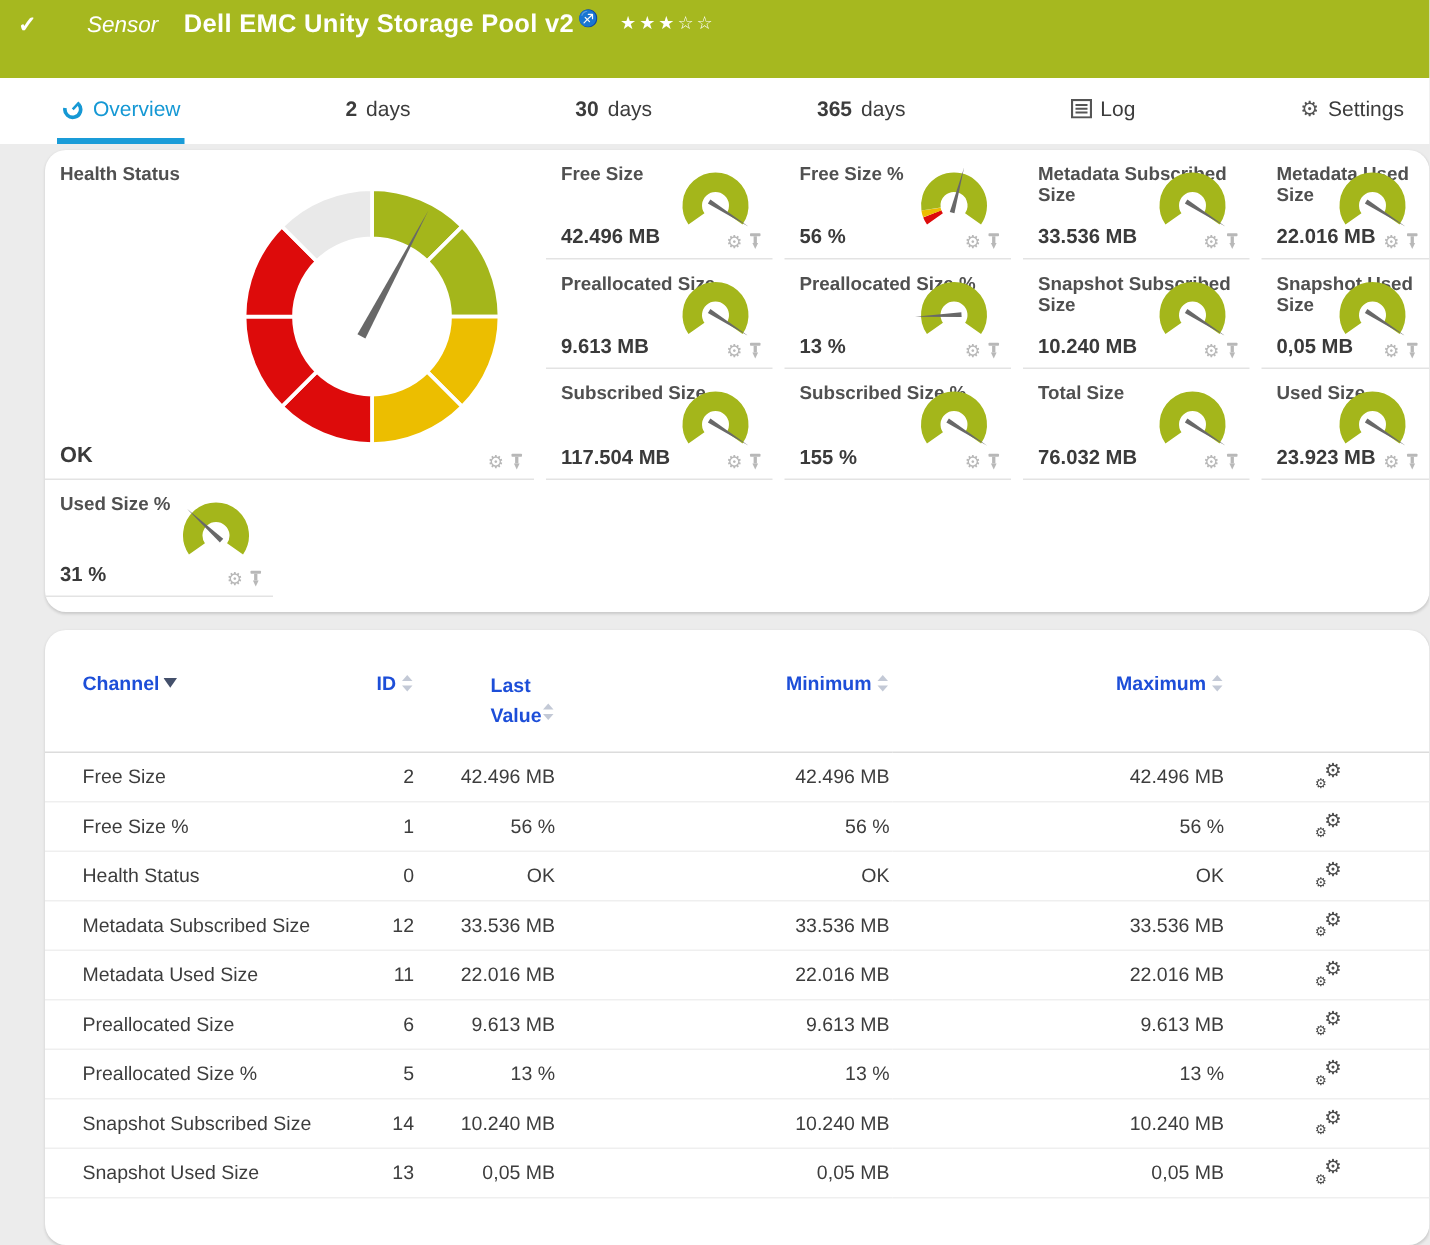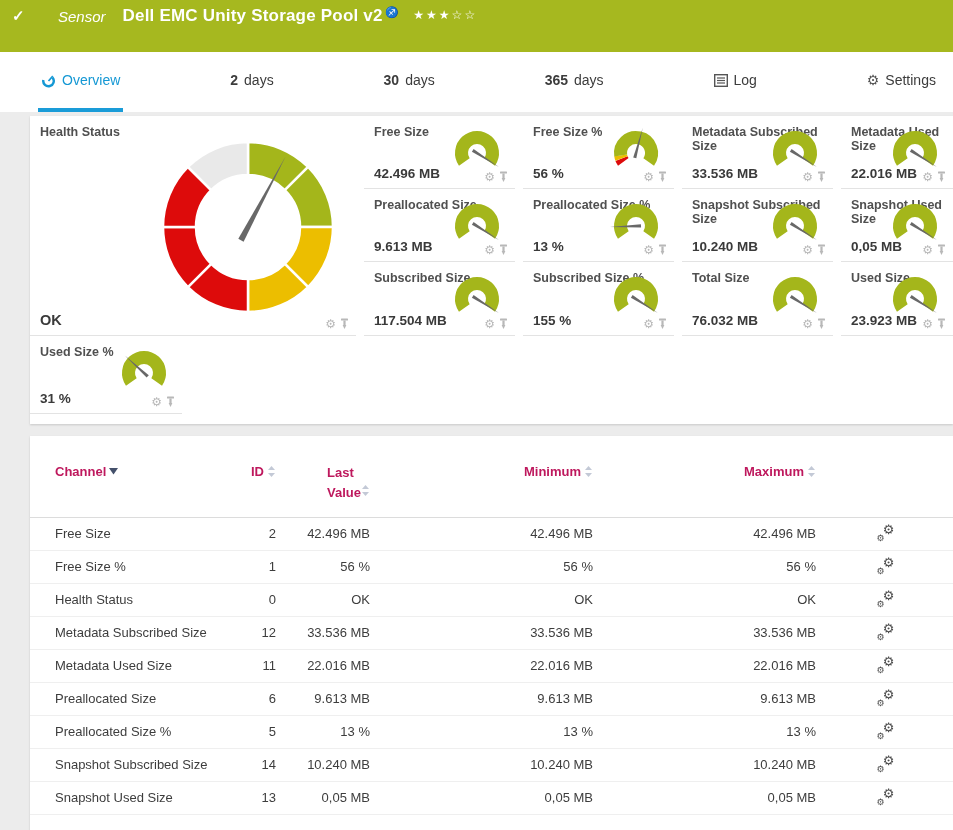--- a/index.html
+++ b/index.html
@@ -10,50 +10,50 @@
   .banner { background: #a6b81f; color: #fff; height: 52px; padding: 6px 0 0 12px; }
   .banner-line1 { display: flex; align-items: center; font-size: 16px; }
   .check-icon { font-size: 15px; font-weight: bold; width: 22px; }
   .sensor-kind { font-style: italic; font-size: 15px; margin-left: 24px; text-align: right; }
   .sensor-title { font-weight: bold; font-size: 17px; margin-left: 17px; letter-spacing: .2px; }
   .flag-icon { font-size: 11px; margin: -8px 0 0 3px; }
   .stars { font-size: 12px; letter-spacing: 2px; margin: -2px 0 0 14px; }
   .banner-sub { font-size: 11.5px; margin: 4px 0 0 82px; }
 
   
-  .tabbar { background: #fff; height: 60px; display: flex; justify-content: space-between;
+  .tabbar { background: #fff; height: 44px; display: flex; justify-content: space-between;
             padding: 0 14px 0 38px; }
   .tab { display: flex; align-items: center; gap: 6px; font-size: 14px; color: #3c3c3c;
          border-bottom: 4px solid transparent; padding: 0 3px; cursor: pointer; white-space: nowrap; }
   .tab.active { color: #1598d4; border-bottom-color: #1a9cd8; }
   .tab .bold { font-weight: bold; }
   .tab .ticon { display: inline-flex; align-items: center; }
 
   
   .content { padding: 4px 0 0 30px; }
-  .panel { background: #fff; box-shadow: 0 1px 2px rgba(0,0,0,.15); }
+  .panel { background: #fff; box-shadow: 0 1px 2px rgba(0,0,0,.15); border-radius: 14px; }
 
   .gauges { display: grid; grid-template-columns: 326px 151px 151px 151px auto;
             grid-template-rows: 73px 73px 74px 78px; column-gap: 8px; padding-bottom: 10px; }
   .cell { position: relative; border-bottom: 1px solid #e3e3e3; }
   .cell-health { grid-row: 1 / 4; grid-column: 1; }
   .cell-usedpct { grid-row: 4; grid-column: 1; width: 152px; }
   .glabel { position: absolute; top: 9px; left: 10px; font-size: 12.5px; font-weight: bold; color: #505050; }
   .gvalue { position: absolute; bottom: 7px; left: 10px; font-size: 13.5px; font-weight: bold; color: #3a3a3a; }
   .gsvg  { position: absolute; top: 9px; right: 4px; }
   .health-svg { position: absolute; top: 20px; right: 12px; }
   .health-value { position: absolute; bottom: 7px; left: 10px; font-size: 14.5px; font-weight: bold; color: #3a3a3a; }
   .cellicons { position: absolute; bottom: 5px; right: 7px; display: flex; align-items: flex-end; gap: 4px;
                color: #b8b8b8; cursor: pointer; }
   .cellicons .gear-glyph { font-size: 12px; line-height: 12px; }
 
   
   .table-panel { margin-top: 12px; padding-top: 16px; height: 410px; }
   table { width: 100%; border-collapse: collapse; font-size: 13px; color: #3d3d3d; table-layout: fixed; }
-  th { font-size: 13px; color: #be185d; font-weight: bold; vertical-align: top;
+  th { font-size: 13px; color: #1d4ed8; font-weight: bold; vertical-align: top;
        padding: 12px 0 14px; border-bottom: 1px solid #dcdcdc; cursor: pointer; }
   td { padding: 0; height: 33px; border-bottom: 1px solid #efefef; }
   .c-ch  { text-align: left; padding-left: 25px; }
   .c-num { text-align: right; padding-right: 2px; }
   .c-act { text-align: center; }
   .hwrap { display: inline-flex; align-items: flex-start; gap: 3px; }
   .h2l { display: inline-block; text-align: left; line-height: 1.45; }
   .chgear { position: relative; display: inline-block; width: 18px; height: 16px; color: #4d4d4d; cursor: pointer; }
   .chgear .g1 { position: absolute; right: 0; top: -2px; font-size: 13px; }
   .chgear .g2 { position: absolute; left: 0; bottom: -3px; font-size: 9px; }

